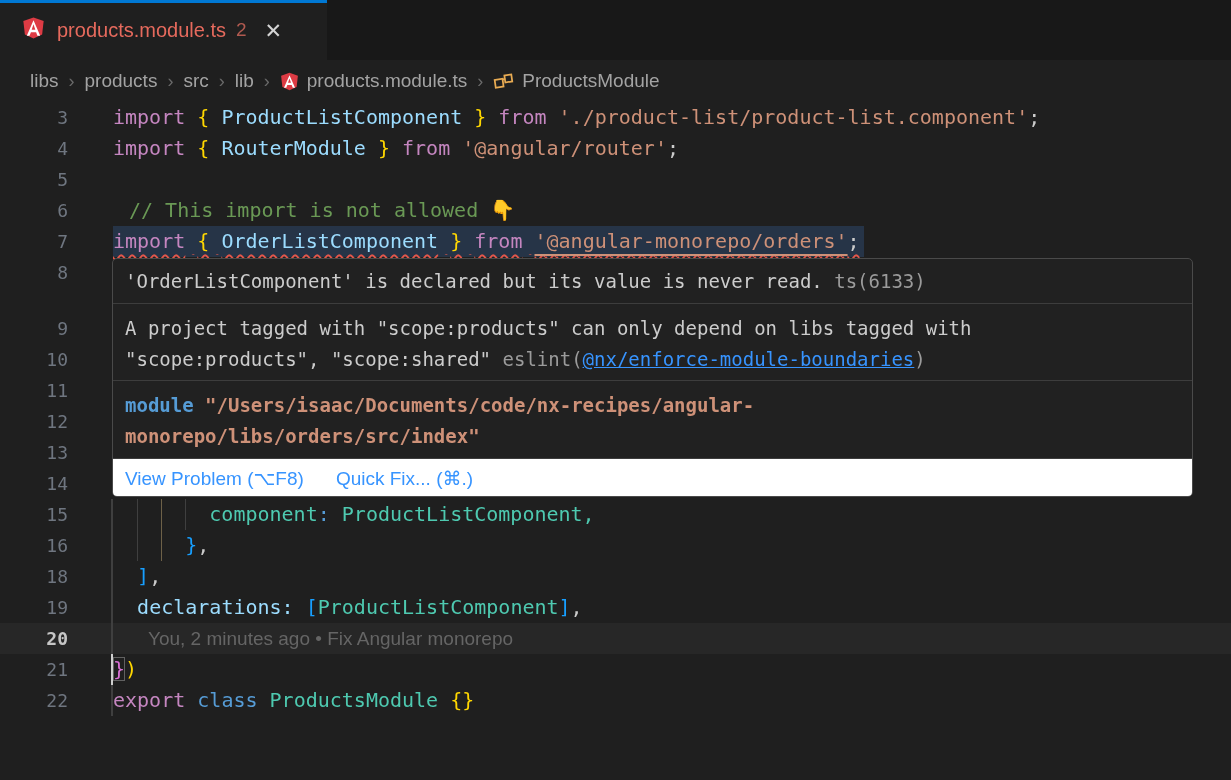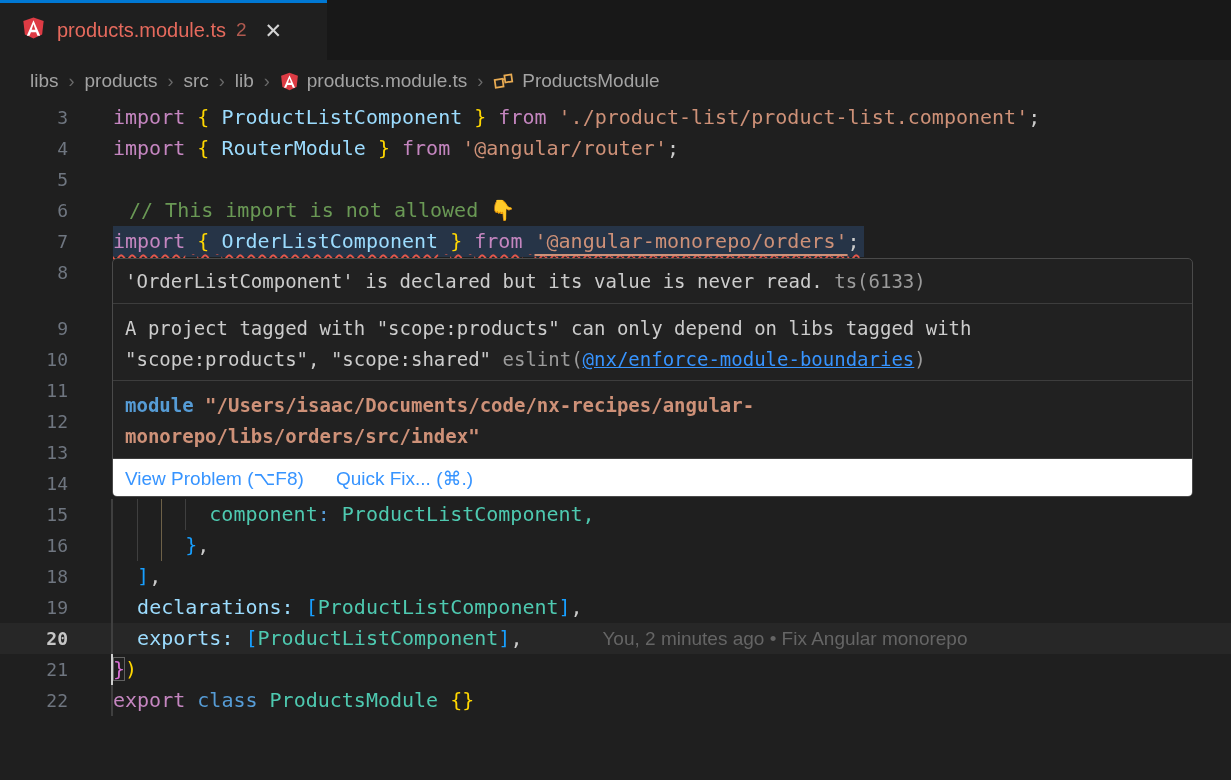--- a/index.html
+++ b/index.html
@@ -170,21 +170,20 @@
       <div class="row">
         <span class="ln">18</span>
         <span class="content"><span class="tk-pun">  </span><span class="tk-b3">]</span><span class="tk-pun">,</span></span>
       </div>
       <div class="row">
         <span class="ln">19</span>
         <span class="content"><span class="tk-pun">  </span><span class="tk-var">declarations:</span><span class="tk-pun"> </span><span class="tk-b3">[</span><span class="tk-type">ProductListComponent</span><span class="tk-b3">]</span><span class="tk-pun">,</span></span>
       </div>
       <div class="row current">
         <span class="ln">20</span>
-        <span class="content"><span class="tk-pun">  </span><span class="tk-var">exports:</span><span class="tk-pun"> </span><span class="tk-b3">[</span><span class="tk-type">ProductListComponent</span><span class="tk-b3">]</span><span class="tk-pun">,</span></span>
         <span class="blame">You, 2 minutes ago • Fix Angular monorepo</span>
       </div>
       <div class="row">
         <span class="ln">21</span>
         <span class="content"><span class="tk-b2 match">}</span><span class="tk-b1">)</span></span>
       </div>
       <div class="row">
         <span class="ln">22</span>
         <span class="content"><span class="tk-kw">export</span><span class="tk-pun"> </span><span class="tk-kw2">class</span><span class="tk-pun"> </span><span class="tk-type">ProductsModule</span><span class="tk-pun"> </span><span class="tk-b1">{}</span></span>
       </div>

